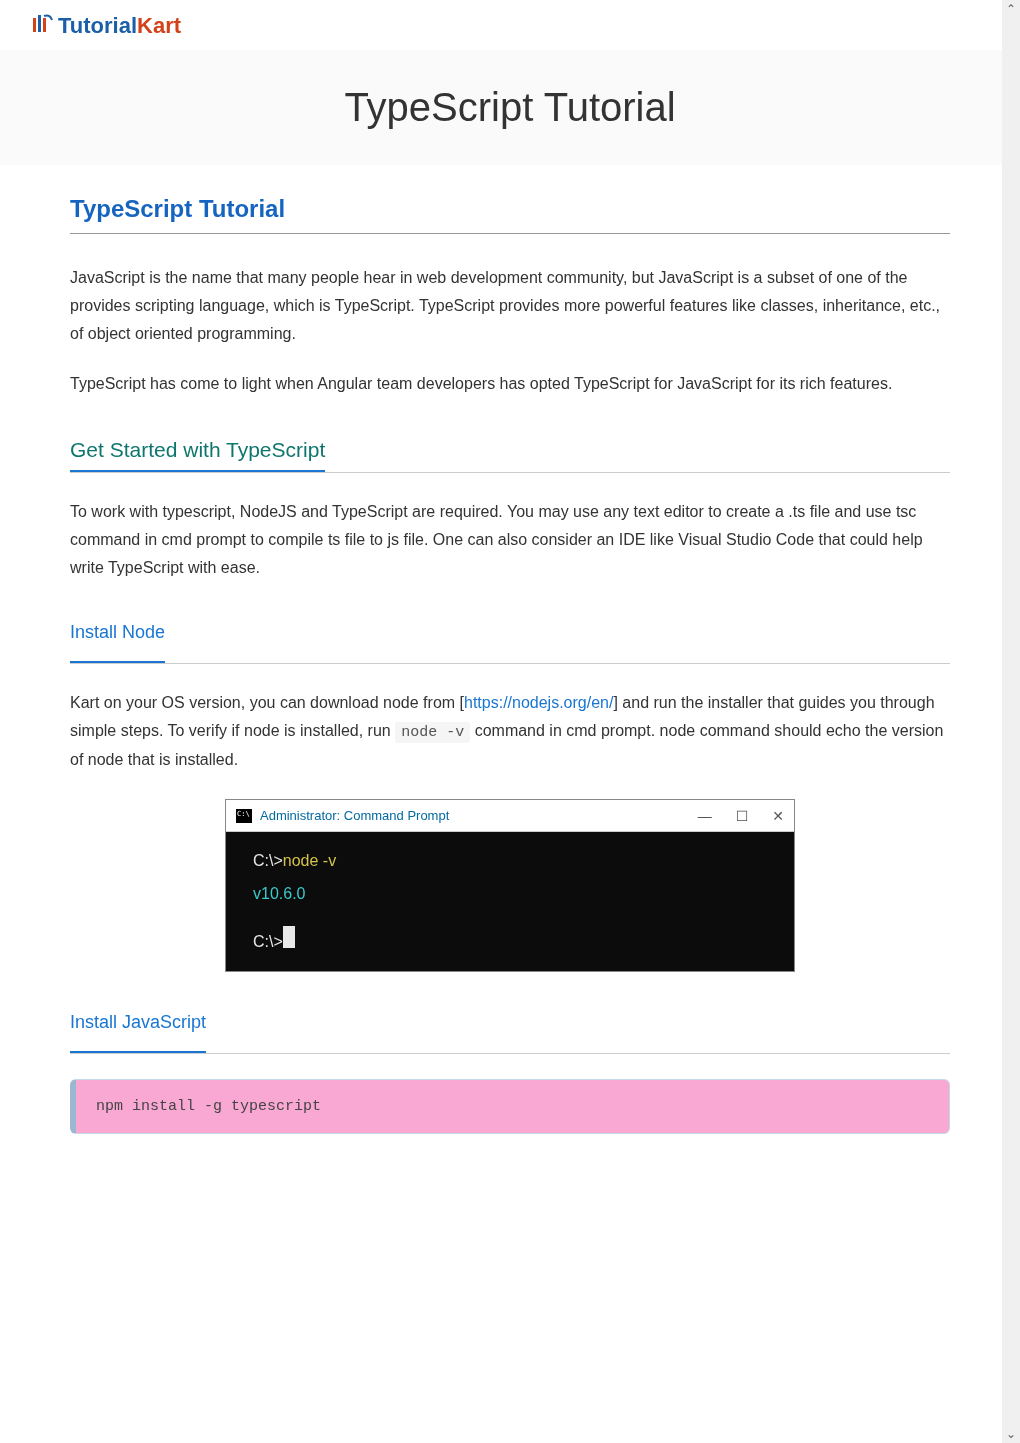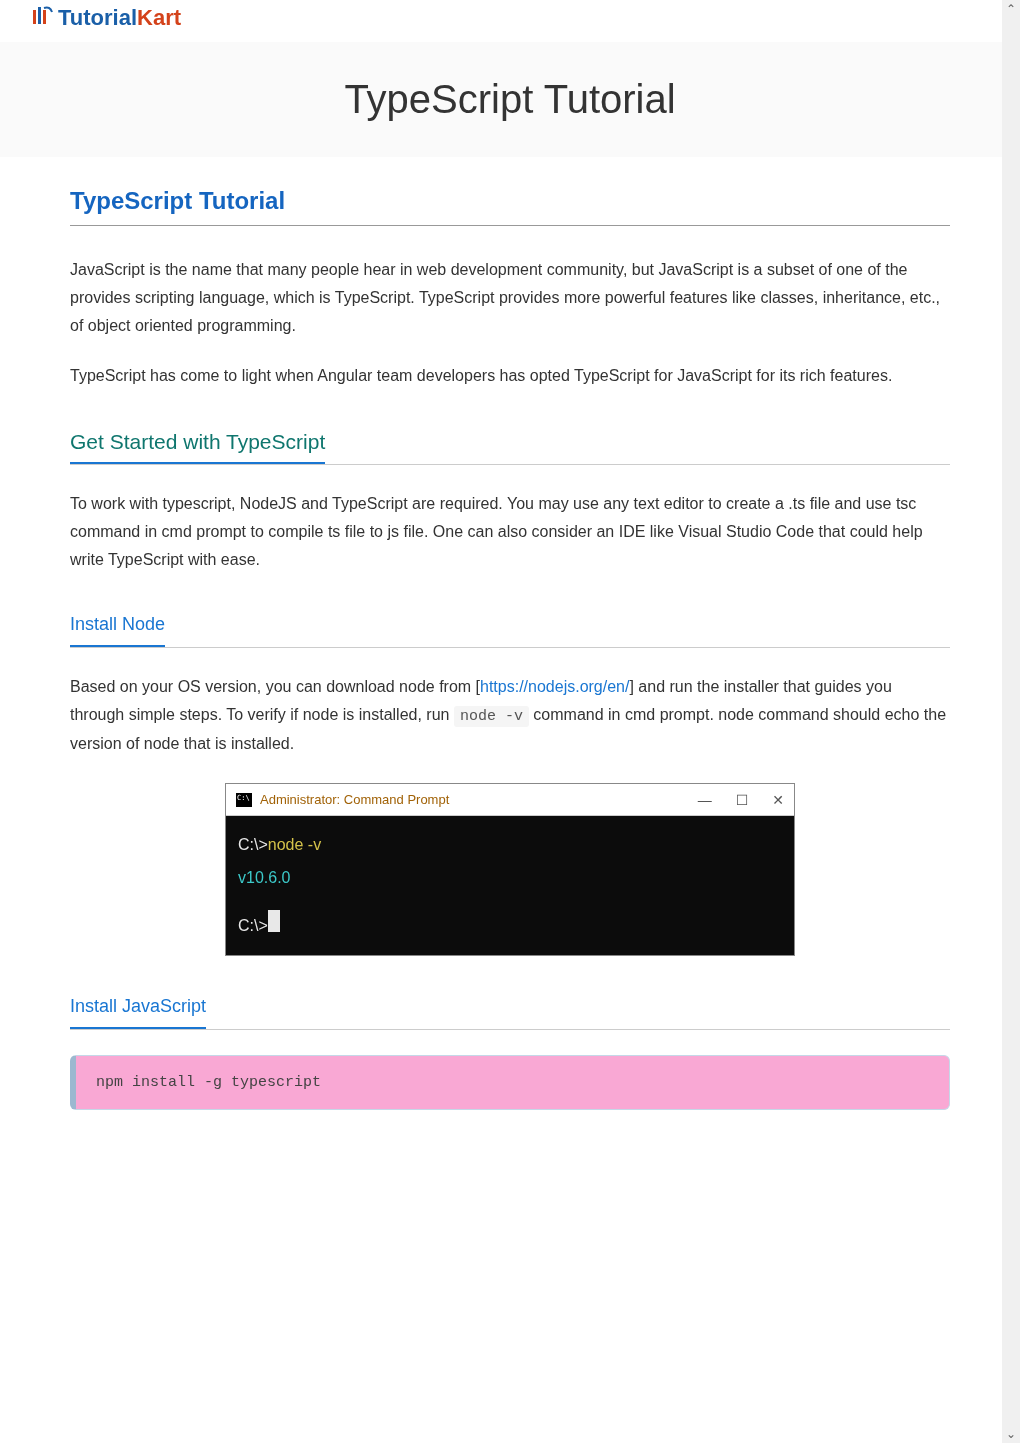--- a/index.html
+++ b/index.html
@@ -7,21 +7,21 @@
       padding: 0;
       box-sizing: border-box;
     }
     body {
       font-family: Arial, Helvetica, sans-serif;
       background: #ffffff;
       width: 1020px;
       color: #333;
     }
     .header-bar {
-      padding: 4px 30px 10px 30px;
+      padding: 12px 30px 10px 30px;
     }
     .logo-container {
       display: flex;
       align-items: center;
       gap: 4px;
     }
     .logo-text {
       font-size: 22px;
       font-weight: bold;
     }
@@ -65,21 +65,21 @@
     .h3-wrapper {
       border-bottom: 1px solid #ccc;
       margin-bottom: 25px;
       margin-top: 40px;
     }
     .h4-heading {
       font-size: 18px;
       font-weight: normal;
       color: #1976d2;
       display: inline-block;
-      padding-bottom: 10px;
+      padding-bottom: 18px;
       border-bottom: 2px solid #1976d2;
     }
     .h4-wrapper {
       border-bottom: 1px solid #ccc;
       margin-bottom: 25px;
       margin-top: 40px;
     }
     .body-text {
       font-size: 16px;
       line-height: 1.75;
@@ -114,21 +114,21 @@
       padding: 4px 10px;
       background: #fff;
       border-bottom: 1px solid #ccc;
       height: 32px;
     }
     .terminal-title-left {
       display: flex;
       align-items: center;
       gap: 8px;
       font-size: 13px;
-      color: #a16207;
+      color: #0369a1;
     }
     .cmd-icon {
       width: 16px;
       height: 14px;
       background: #000;
       position: relative;
       display: inline-block;
     }
     .cmd-icon::before {
       content: "C:\\";
@@ -174,21 +174,21 @@
       color: #666;
       font-size: 12px;
       padding: 2px 0;
     }
     .terminal-body-wrap {
       display: flex;
     }
     .terminal-content {
       flex: 1;
       background: #0c0c0c;
-      padding: 18px 12px;
+      padding: 18px 27px;
     }
     .code-block {
       border: 1px solid #c5d8e8;
       border-left: 6px solid #9cb8d0;
       border-radius: 6px;
       padding: 18px 20px;
       font-family: "Courier New", monospace;
       font-size: 15px;
       color: #444;
       margin-top: 25px;
@@ -229,21 +229,21 @@
     <h3 class="h3-heading">Get Started with TypeScript</h3>
   </div>
 
   <p class="body-text">To work with typescript, NodeJS and TypeScript are required. You may use any text editor to create a .ts file and use tsc command in cmd prompt to compile ts file to js file. One can also consider an IDE like Visual Studio Code that could help write TypeScript with ease.</p>
 
   <div class="h4-wrapper">
     <h4 class="h4-heading">Install Node</h4>
   </div>
 
   <p class="body-text">
-    <span>Based on your OS version, you can download node from [</span><a class="link">https://nodejs.org/en/</a><span>] and run the installer that guides you through simple steps. To verify if node is installed, run </span><code class="inline-code">node -v</code><span> command in cmd prompt. node command should echo the version of node that is installed.</span>
+    <span>Kart on your OS version, you can download node from [</span><a class="link">https://nodejs.org/en/</a><span>] and run the installer that guides you through simple steps. To verify if node is installed, run </span><code class="inline-code">node -v</code><span> command in cmd prompt. node command should echo the version of node that is installed.</span>
   </p>
 
   <div class="terminal-container">
     <div class="terminal">
       <div class="terminal-titlebar">
         <div class="terminal-title-left">
           <span class="cmd-icon"></span>
           <span>Administrator: Command Prompt</span>
         </div>
         <div class="terminal-controls">

